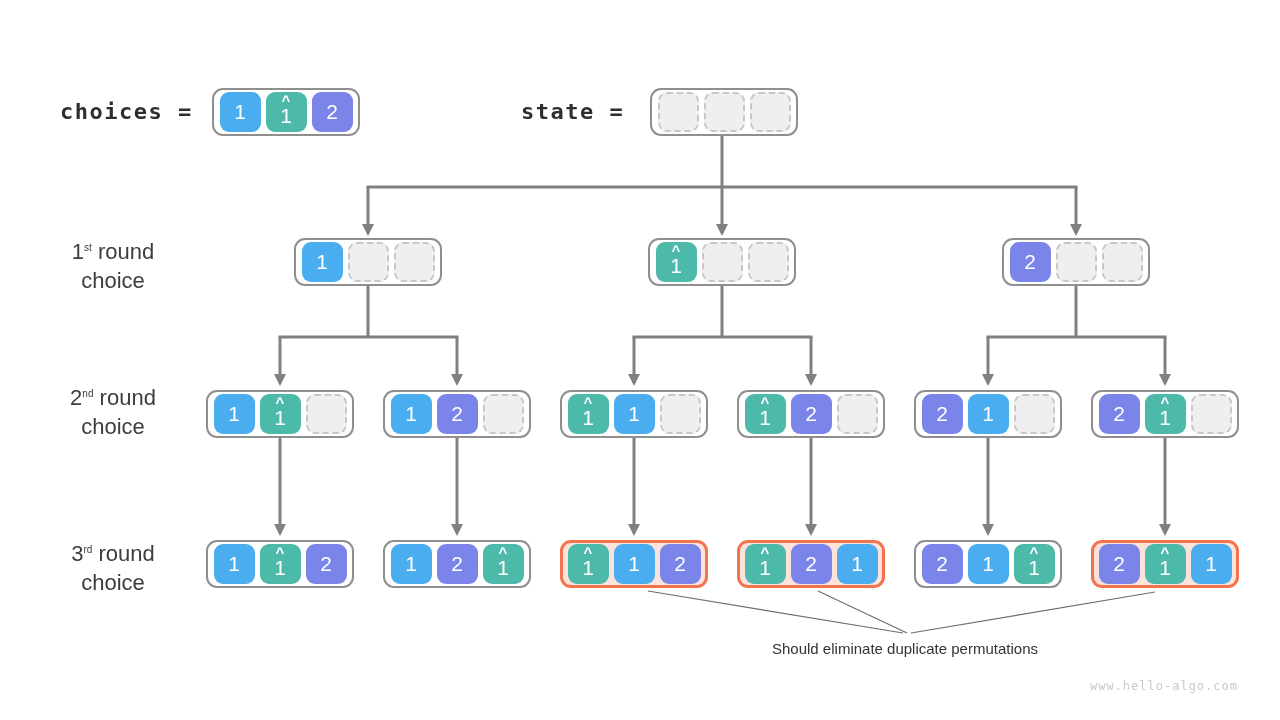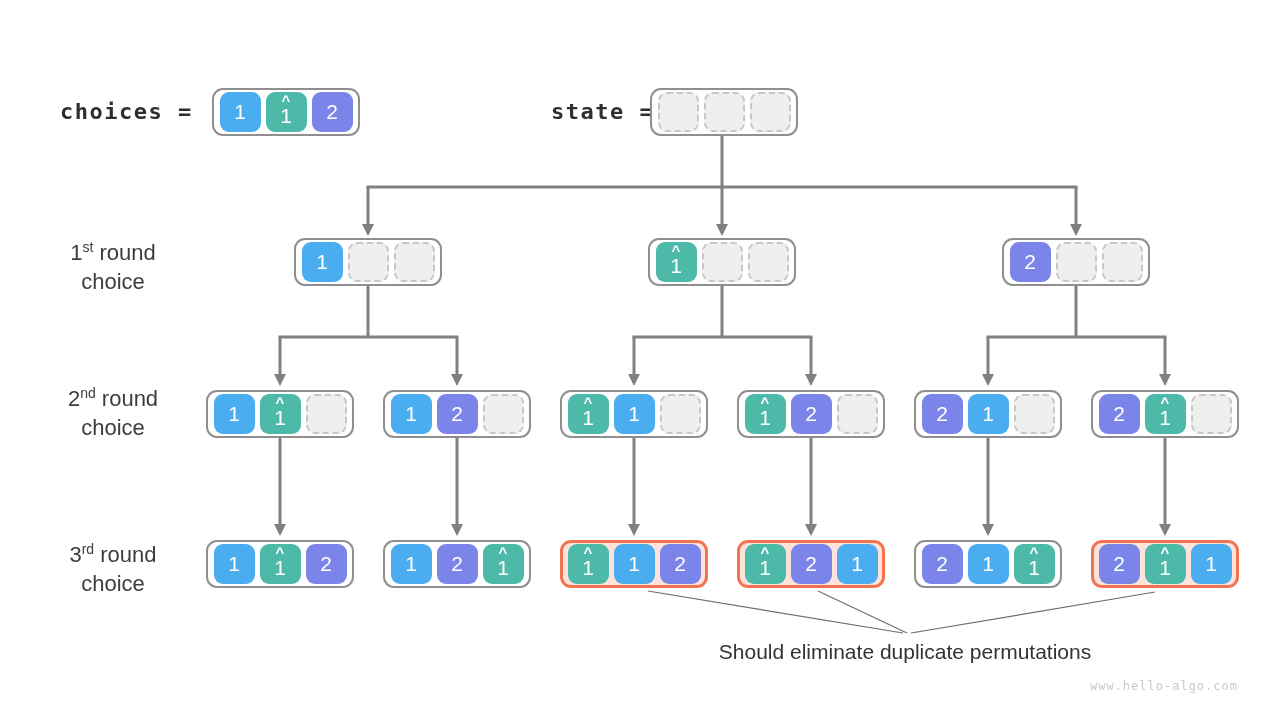--- a/index.html
+++ b/index.html
@@ -9,21 +9,21 @@
   }
   #connector-layer{position:absolute;left:0;top:0;width:1280px;height:720px;}
   .c{stroke:var(--connector);stroke-width:3;fill:none;}
   .p{stroke:var(--pointer-line);stroke-width:1.2;fill:none;}
 
   .mono-label{
     position:absolute;font-family:"DejaVu Sans Mono","Liberation Mono",monospace;
     font-weight:700;font-size:22px;letter-spacing:1.5px;color:#2e2e2e;line-height:28px;
   }
   #choices-label{left:60px;top:98px;}
-  #state-label{left:551px;top:98px;}
+  #state-label{left:521px;top:98px;}
 
   .node{
     position:absolute;box-sizing:border-box;width:148px;height:48px;
     background:#ffffff;border:2px solid var(--node-border);border-radius:11px;
     display:flex;align-items:center;justify-content:center;gap:5px;
   }
   .node.dup{border:3px solid var(--highlight-border);background:var(--highlight-bg);}
   #choices-box{left:212px;top:88px;}
   #state-box{left:650px;top:88px;}
 
@@ -36,28 +36,28 @@
   .c-teal{background:var(--teal);}
   .c-purple{background:var(--purple);}
   .cell.empty{background:var(--empty-bg);border:2px dashed var(--empty-border);}
   .hat{height:10px;line-height:10px;font-size:15px;font-weight:700;margin-top:-3px;}
   .hat-digit{line-height:20px;height:20px;}
 
   .row-label{
     position:absolute;left:28px;width:170px;text-align:center;
     font-size:22px;line-height:29px;color:var(--text-dark);
   }
-  .row-label sup{font-size:14px;}
+  .row-label sup{font-size:10px;}
   #row-label-1{top:233px;}
   #row-label-2{top:379px;}
   #row-label-3{top:535px;}
 
   #note{
     position:absolute;left:605px;top:640px;width:600px;text-align:center;
-    font-size:21px;color:#333333;
+    font-size:15px;color:#333333;
   }
   #watermark{
     position:absolute;right:42px;top:679px;
     font-family:"DejaVu Sans Mono","Liberation Mono",monospace;
     font-size:12px;color:var(--watermark);letter-spacing:1px;
   }
 </style>
 </head>
 <body>
 

